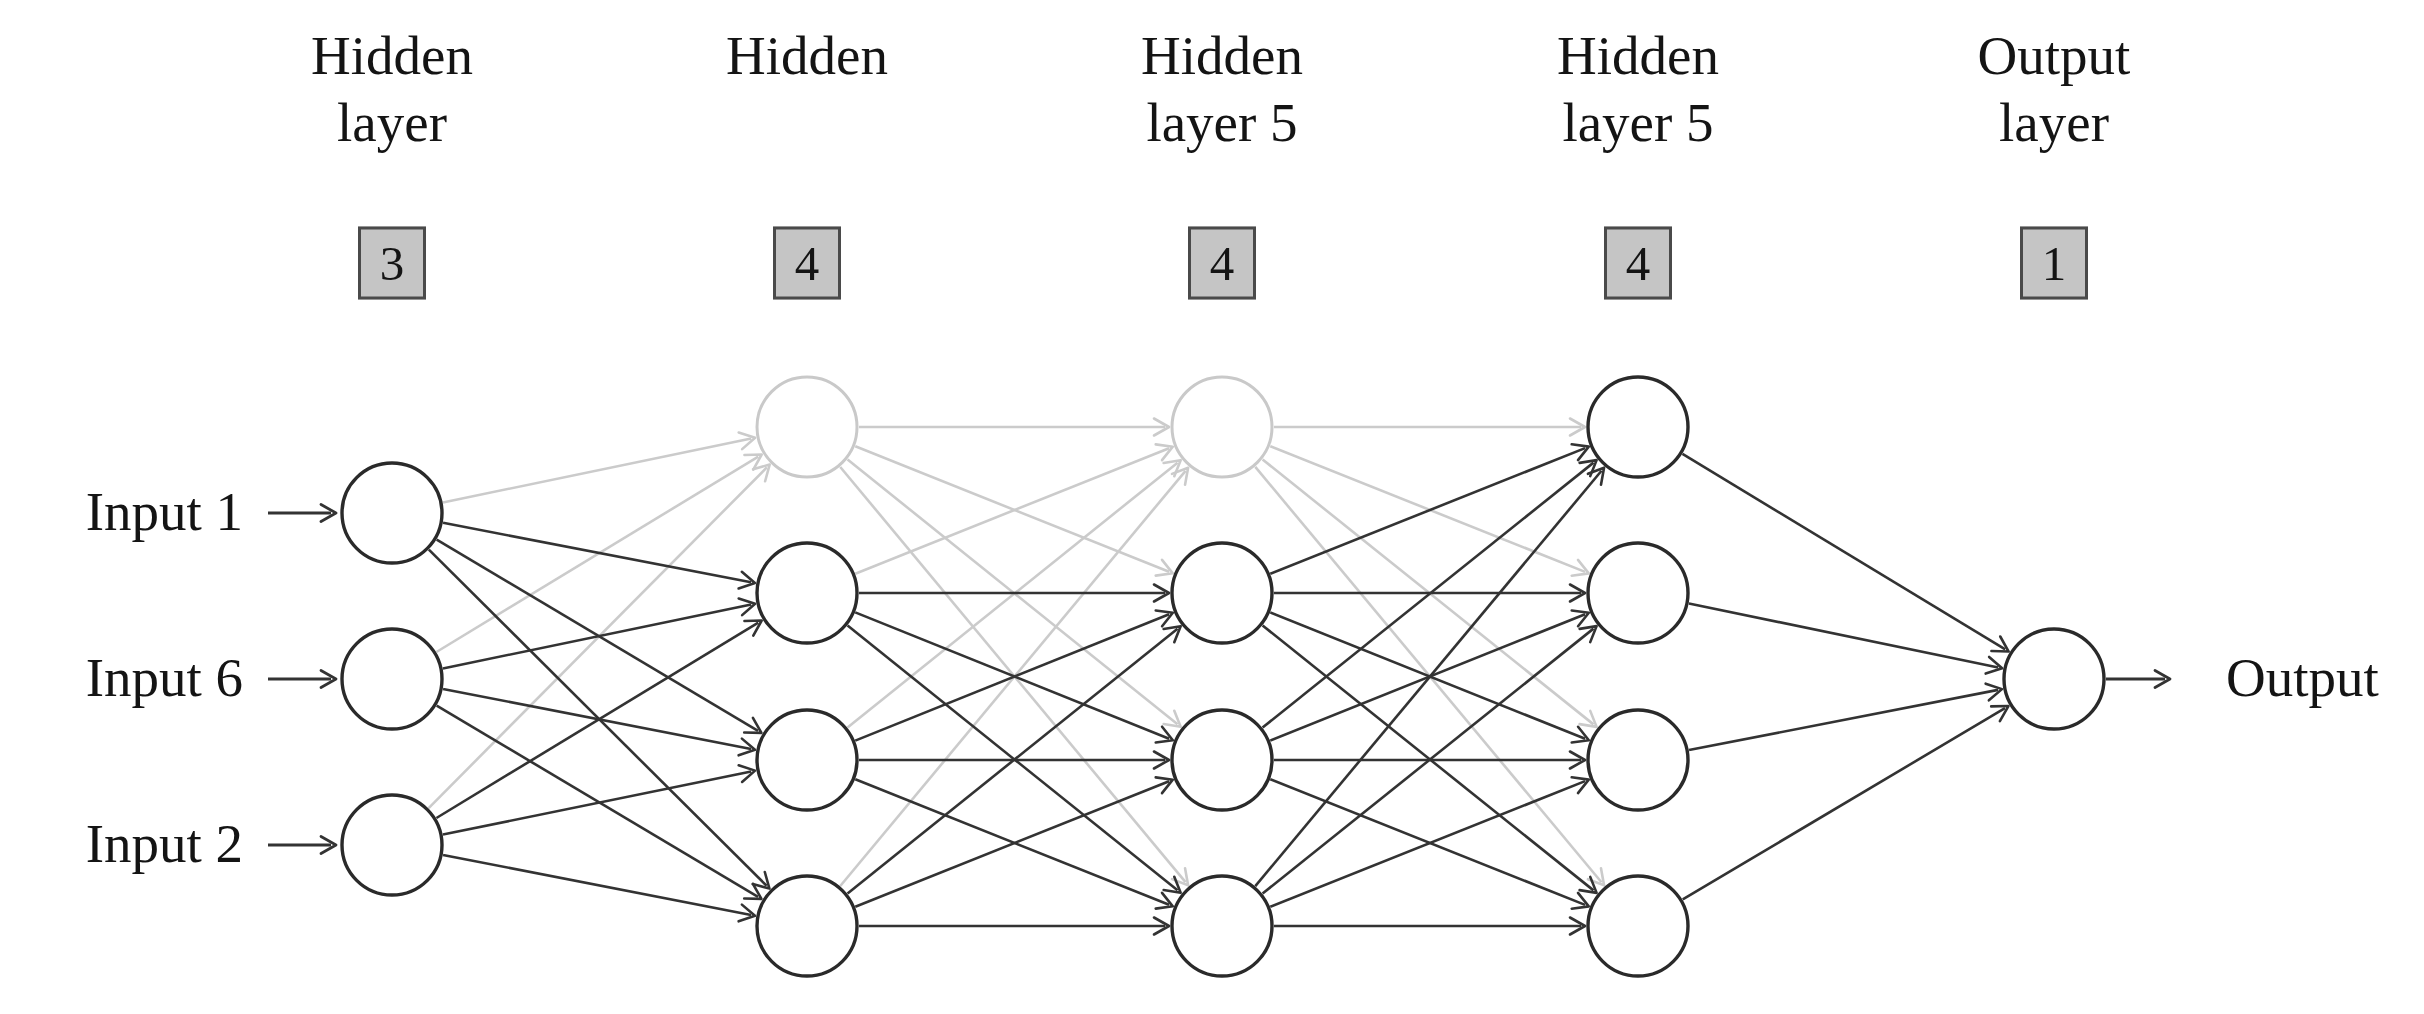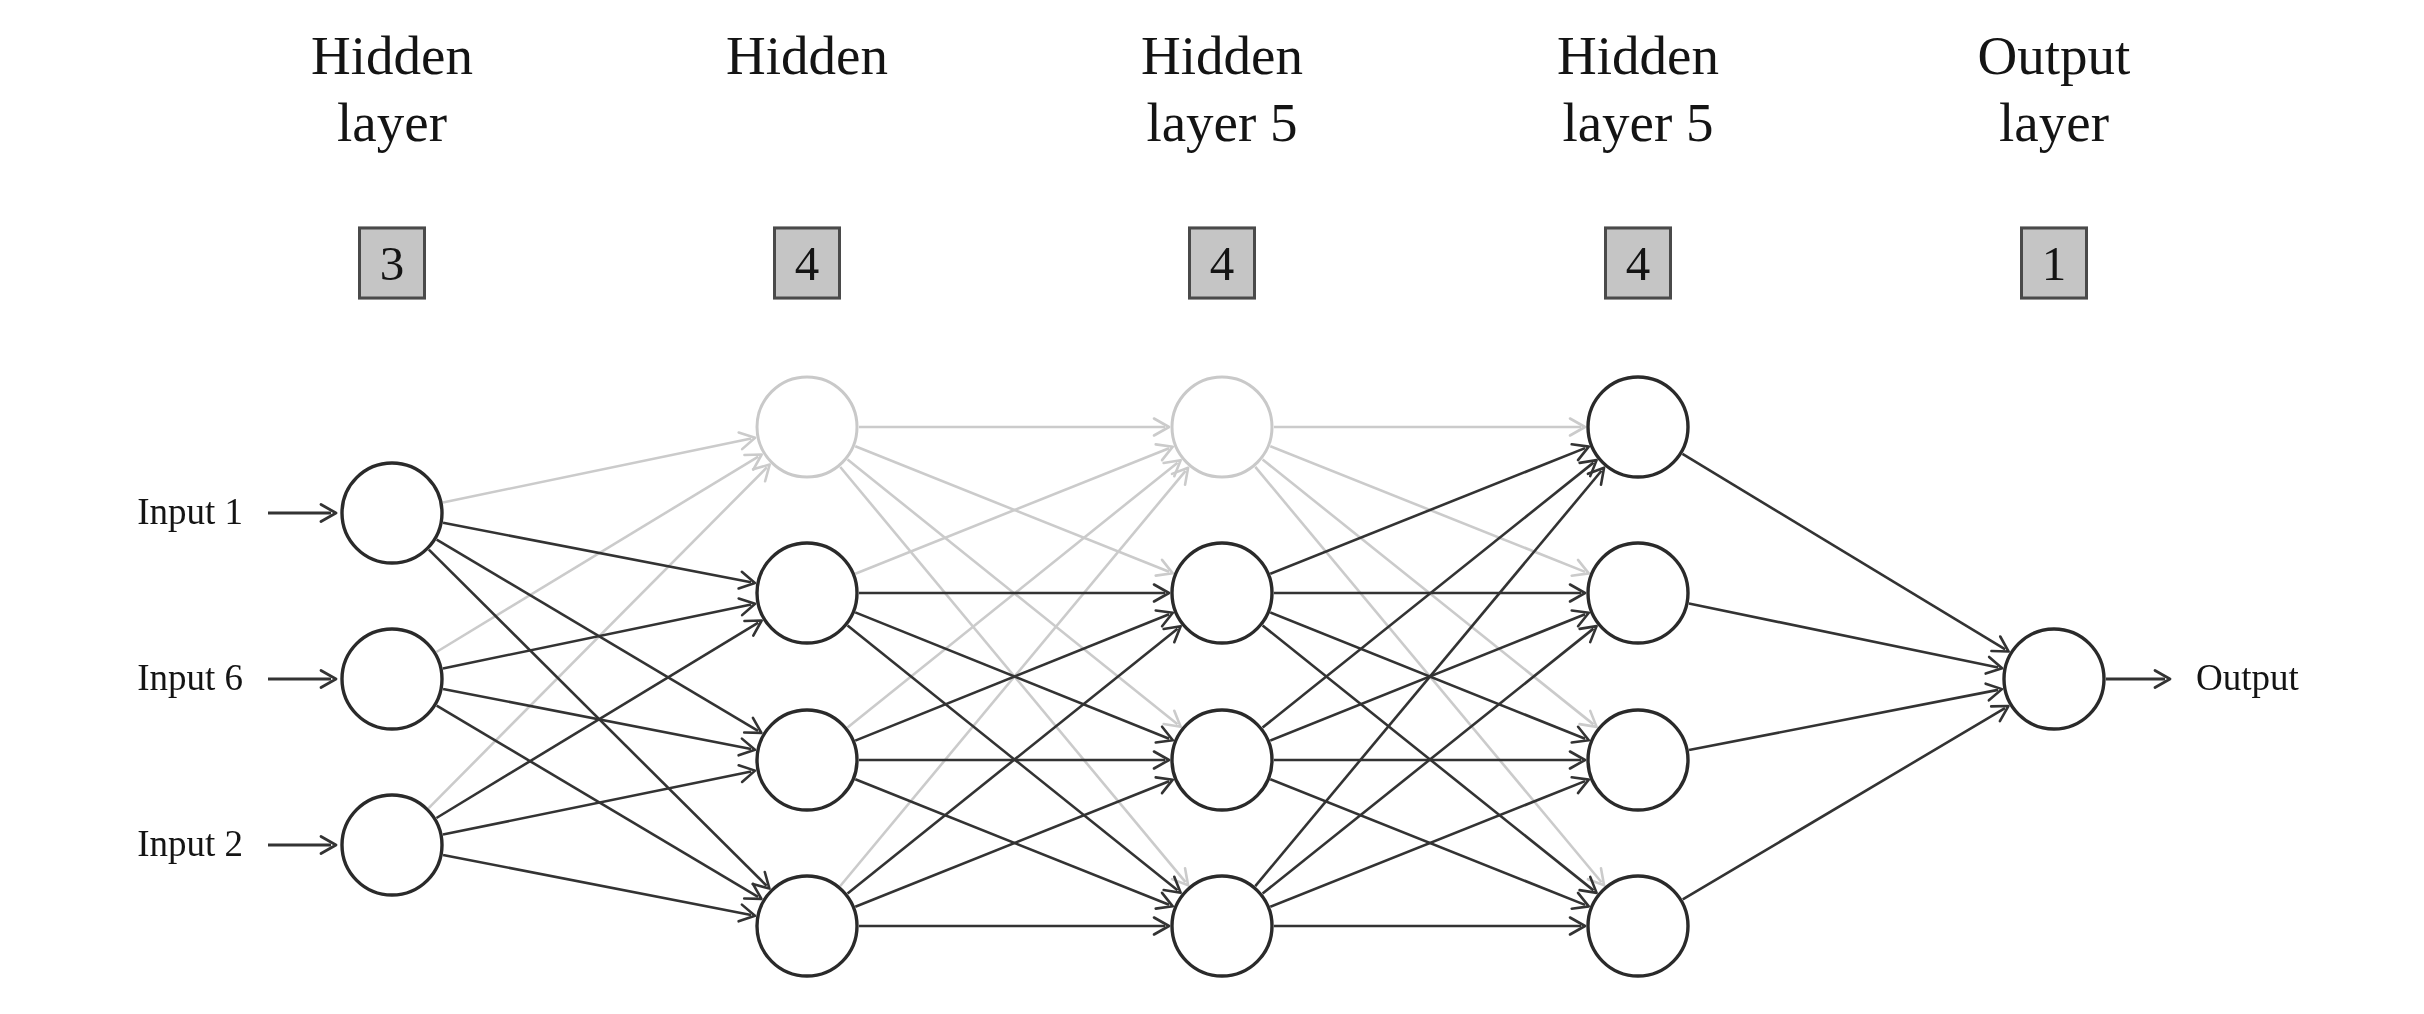--- a/index.html
+++ b/index.html
@@ -24,21 +24,21 @@
     transform:translate(-50%,-50%);
     width:68px;height:73px;box-sizing:border-box;
     background:var(--badge-fill,#c5c5c5);
     border:3px solid var(--badge-border,#4a4a4a);
     display:flex;align-items:center;justify-content:center;
     font-size:49px;
   }
   .io-label{
     position:absolute;
     transform:translateY(-52%);
-    font-size:37px;line-height:60px;white-space:nowrap;
+    font-size:55px;line-height:60px;white-space:nowrap;margin-left:30px;
   }
 </style>
 </head>
 <body>
 
 <div class="canvas">
 
   <svg id="net-svg" viewBox="0 0 2424 1014" xmlns="http://www.w3.org/2000/svg">
       <g>
         <g>

